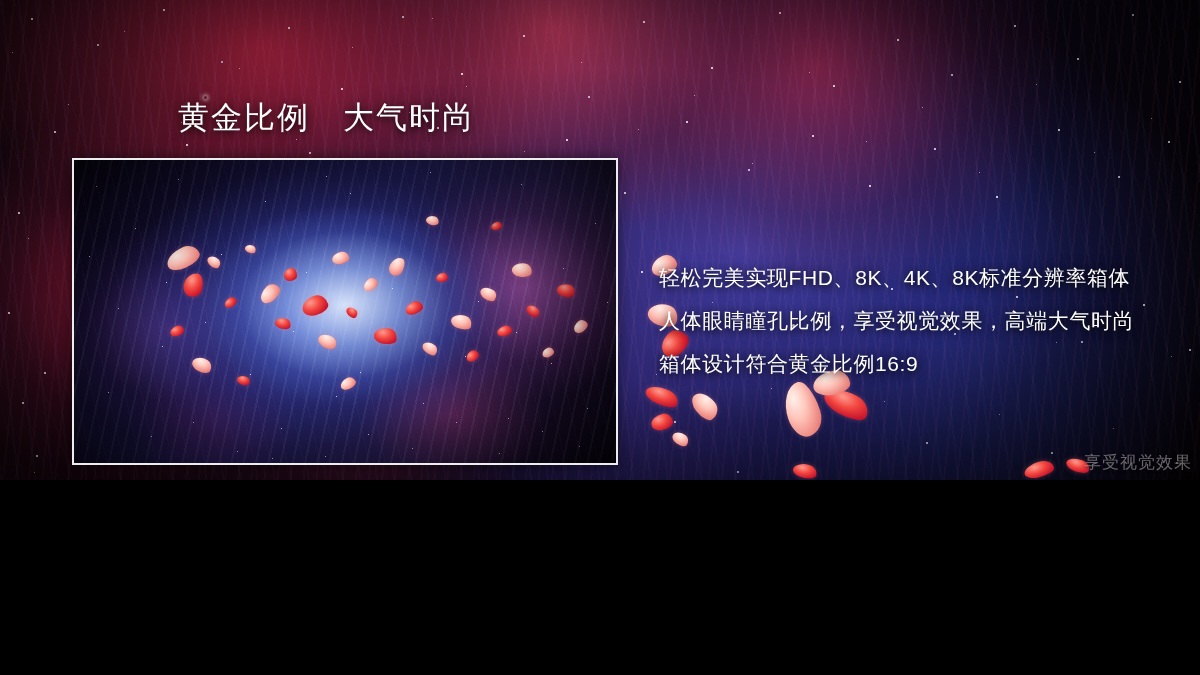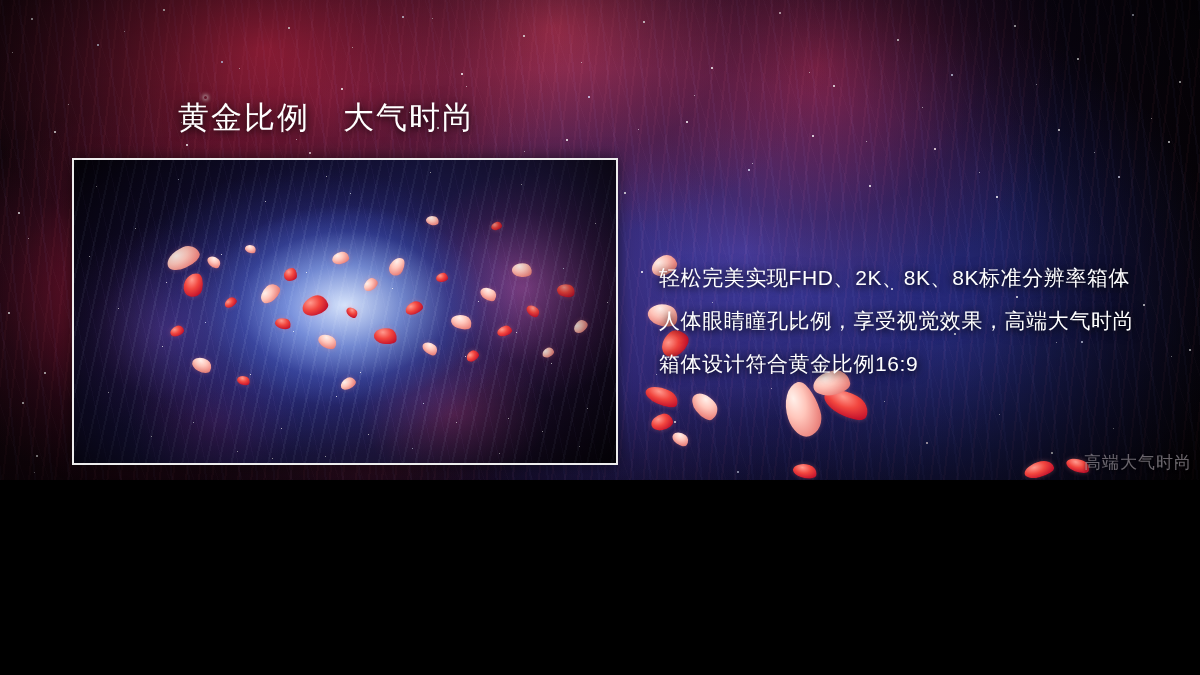--- a/index.html
+++ b/index.html
@@ -326,19 +326,19 @@
         <div class="petal deep" style="left: 417px; top: 62px; width: 11px; height: 8px; transform: rotate(-12deg);">
           <i></i>
         </div>
       </div>
     <div id="frame-vignette"></div>
   </div>
 
   <div id="headline">黄金比例　大气时尚</div>
 
   <div id="body-copy">
-    <span class="line">轻松完美实现FHD、2K、8K、8K标准分辨率箱体</span>
+    <span class="line">轻松完美实现FHD、8K、4K、8K标准分辨率箱体</span>
     <span class="line">人体眼睛瞳孔比例，享受视觉效果，高端大气时尚</span>
     <span class="line">箱体设计符合黄金比例16:9</span>
   </div>
 
-  <div id="watermark">高端大气时尚</div>
+  <div id="watermark">享受视觉效果</div>
 </div>
 
 </body></html>

